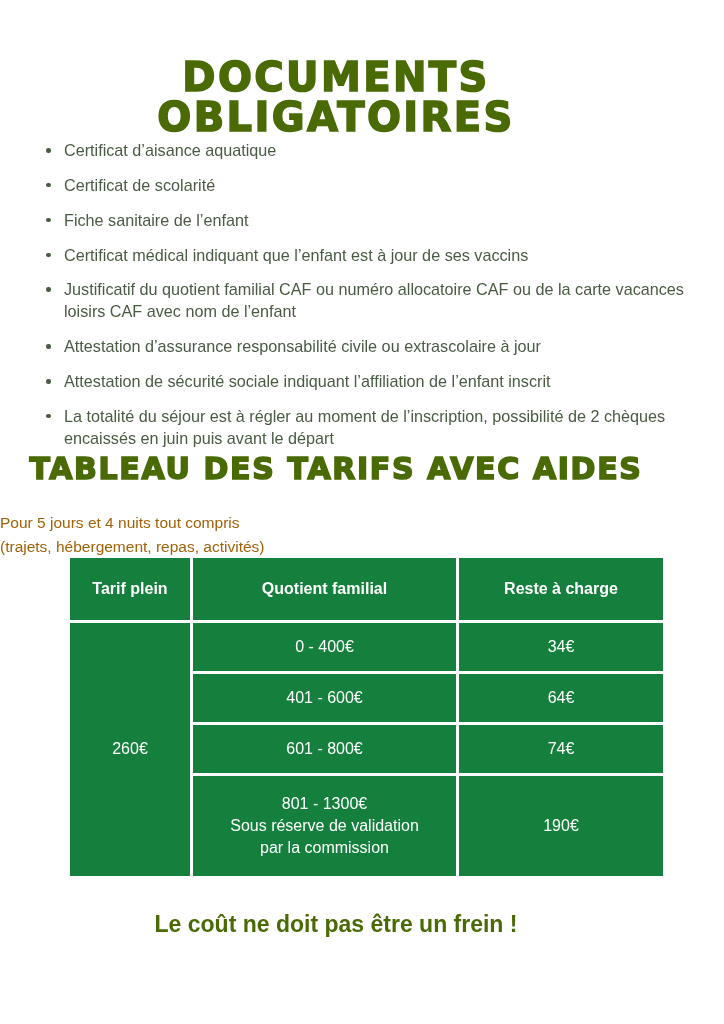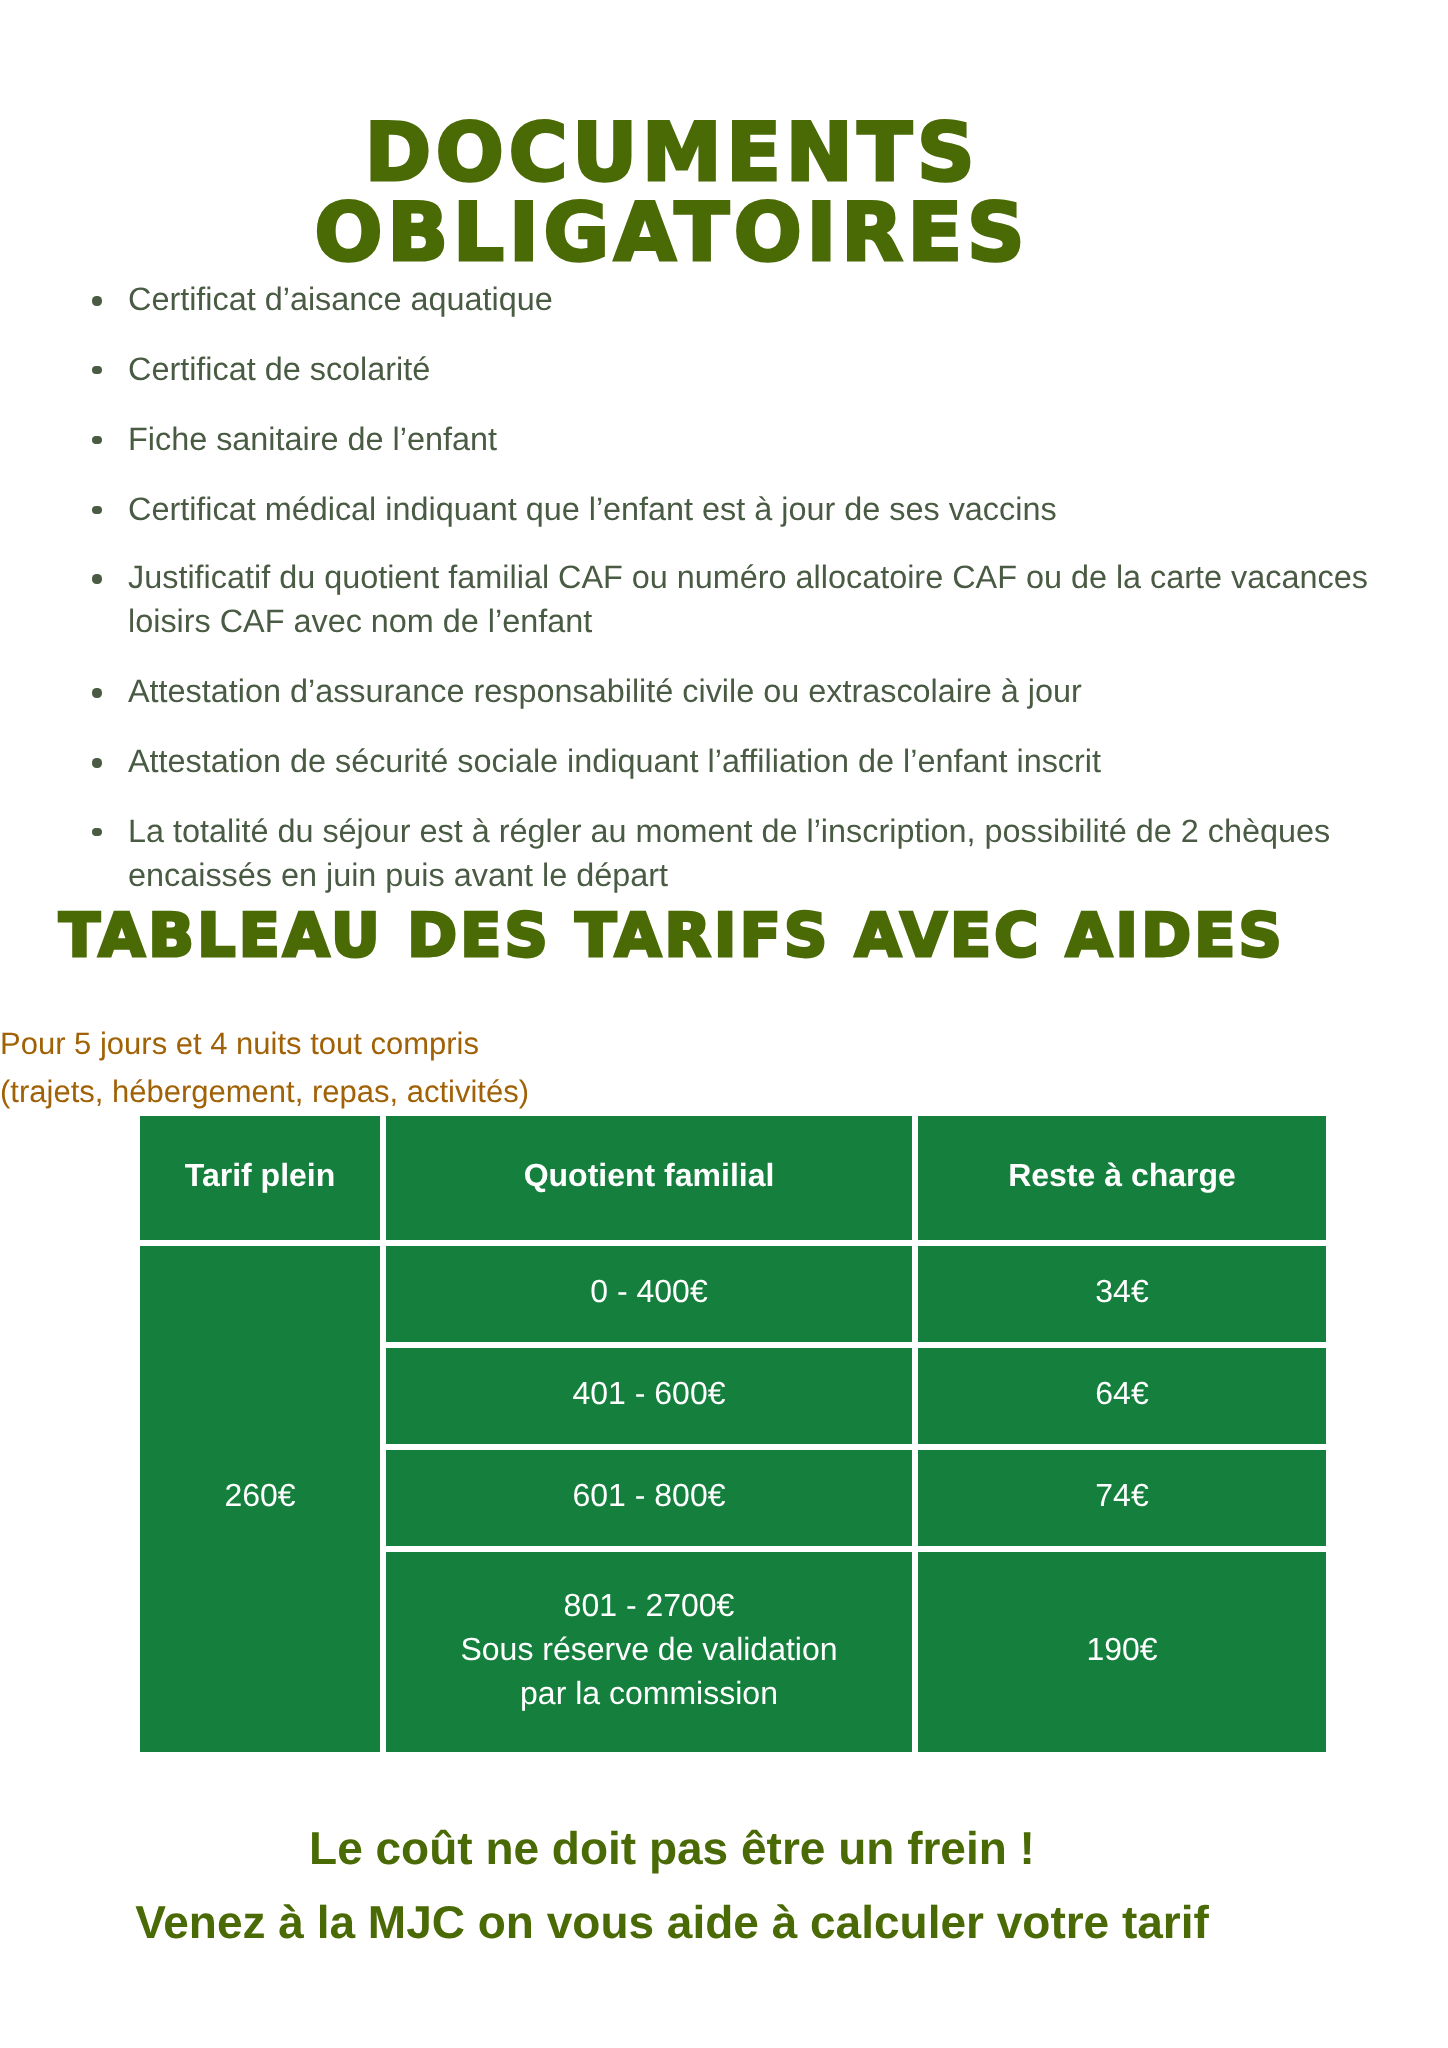--- a/index.html
+++ b/index.html
@@ -225,27 +225,26 @@
       <tr>
         <td>401 - 600€</td>
         <td>64€</td>
       </tr>
       <tr>
         <td>601 - 800€</td>
         <td>74€</td>
       </tr>
       <tr>
         <td class="cell-multiline">
-          <div>801 - 2700€</div>
+          <div>801 - 1300€</div>
           <div>Sous réserve de validation</div>
           <div>par la commission</div>
         </td>
         <td>190€</td>
       </tr>
     </tbody>
   </table>
 
   <div class="footer-block">
     <div>Le coût ne doit pas être un frein !</div>
-    <div>Venez à la MJC on vous aide à calculer votre tarif</div>
   </div>
 
 </div>
 
 </body></html>

